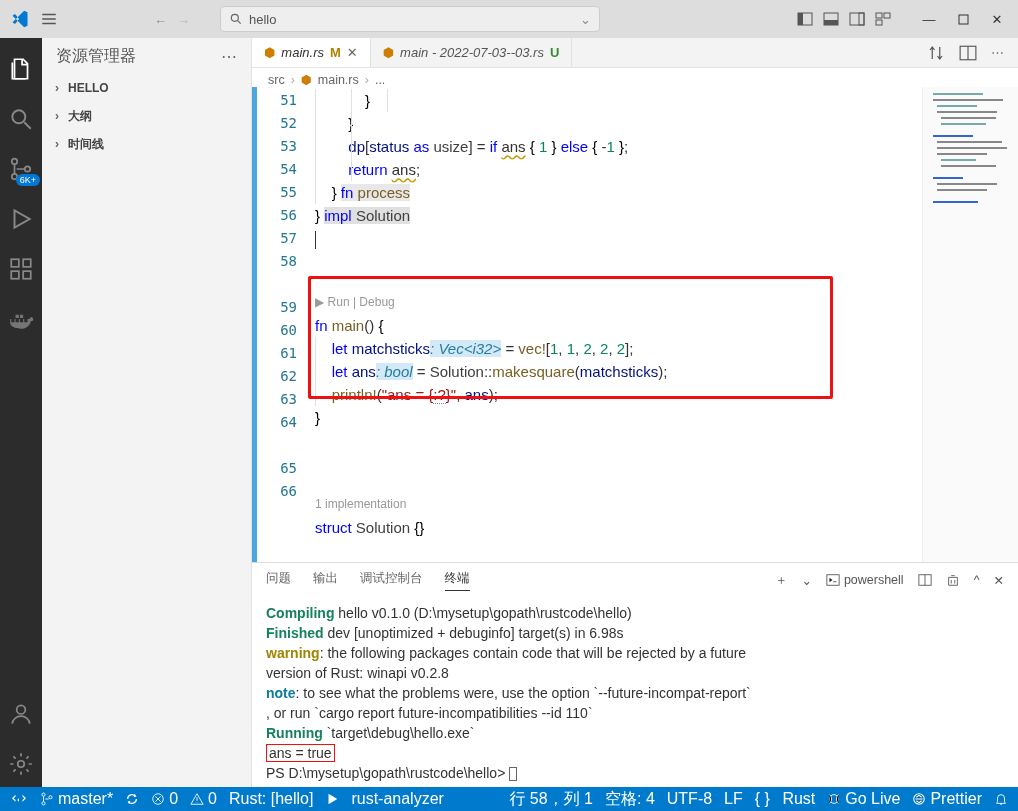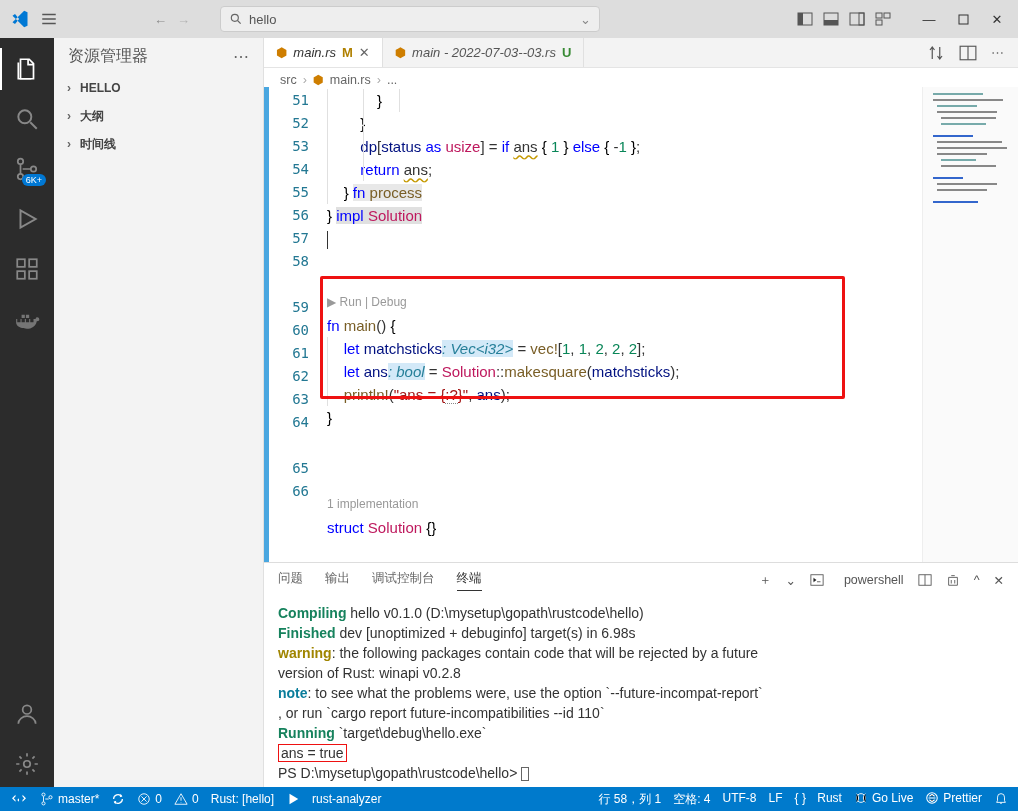--- a/index.html
+++ b/index.html
@@ -48,21 +48,21 @@
 .layout-icons .li { width:22px; height:22px; display:flex; align-items:center; justify-content:center; color:#555; }
 .win-controls { display:flex; gap:4px; margin-left:20px; }
 .win-controls .wc { width:30px; height:30px; display:flex; align-items:center; justify-content:center; color:#333; }
 
 .main {
   display:flex;
   height: 751px;
 }
 
 .activity {
-  width: 54px;
+  width: 42px;
   background: #2c2c2c;
   display:flex;
   flex-direction:column;
   align-items:center;
   padding-top:6px;
 }
 .activity .ai {
   width: 54px;
   height: 50px;
   display:flex;
@@ -196,21 +196,21 @@
 }
 .cursor {
   display:inline-block;
   width:1px; height:18px;
   background:#333;
   vertical-align:middle;
 }
 
 .kw { color:#0000ff; }
 .fn { color:#795e26; }
-.ty { color:#be185d; }
+.ty { color:#404040; }
 .ty2 { background:#d3e9f8; color:#267f99; }
 .nm { color:#098658; }
 .st { color:#a31515; }
 .br { color:#000; }
 .id { color:#001080; }
 .hi-bg { background:#e8e8e8; }
 .hi-impl { background:#e0e0e0; }
 .warn-u { text-decoration: underline wavy #c59900; text-underline-offset:2px; }
 .err-u2 { border-bottom: 1.5px dotted #888; }
 .italic { font-style: italic; }
@@ -269,22 +269,21 @@
   padding: 0 2px;
 }
 
 .statusbar {
   position:absolute;
   bottom:0; left:0; right:0;
   height: 22px;
   background:#007acc;
   color:#fff;
   display:flex;
-  align-items:center;
-  font-size:12px;
+  font-size:16px;
   padding: 12px 4px;
 }
 .statusbar .sb-item {
   display:flex;
   align-items:center;
   gap:4px;
   padding: 0 6px;
   height:100%;
 }
 .statusbar .right { margin-left:auto; display:flex; }
@@ -533,21 +532,21 @@
 
     <div class="panel">
       <div class="panel-tabs">
         <span class="pt">问题</span>
         <span class="pt">输出</span>
         <span class="pt">调试控制台</span>
         <span class="pt active">终端</span>
         <div class="panel-actions">
           <span>＋</span>
           <span>⌄</span>
-          <span style="display:flex;align-items:center;gap:20px">
+          <span style="display:flex;align-items:center;gap:4px">
               <svg width="14" height="14" viewBox="0 0 16 16">
                 <rect x="1" y="2" width="14" height="12" fill="none" stroke="#555"></rect>
                 <path stroke="#555" d="m4 6 3 2-3 2M8 10h4"></path>
               </svg>
               <span>powershell</span>
             </span>
           <span>
               <svg width="14" height="14" viewBox="0 0 16 16">
                 <rect x="1" y="2" width="14" height="12" fill="none" stroke="#555"></rect>
                 <line x1="8" y1="2" x2="8" y2="14" stroke="#555"></line>

